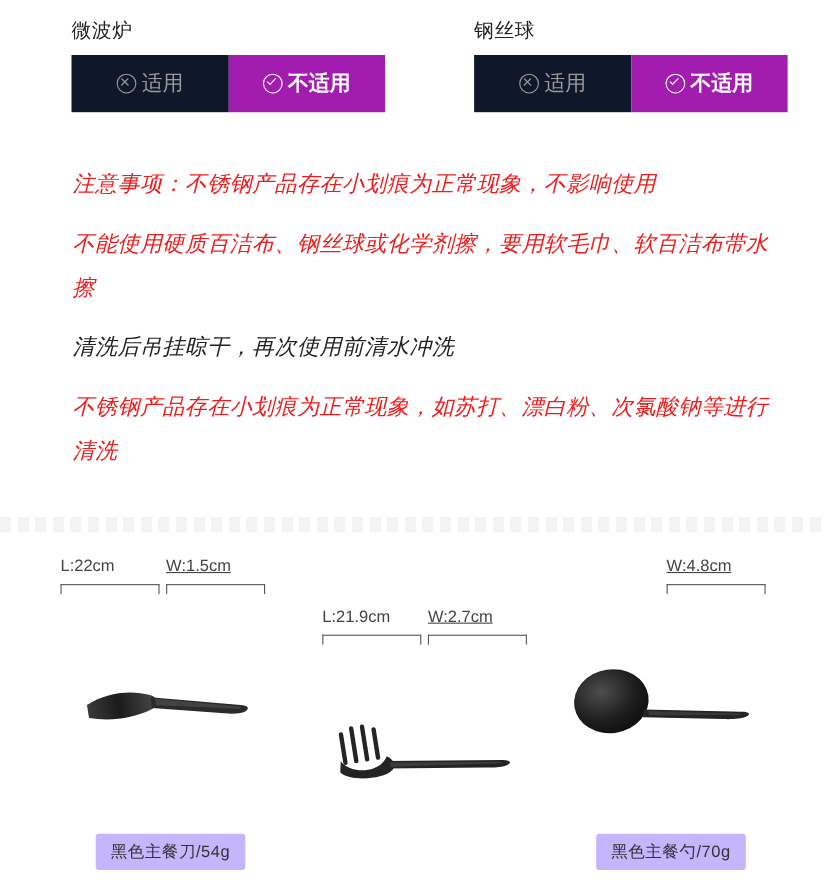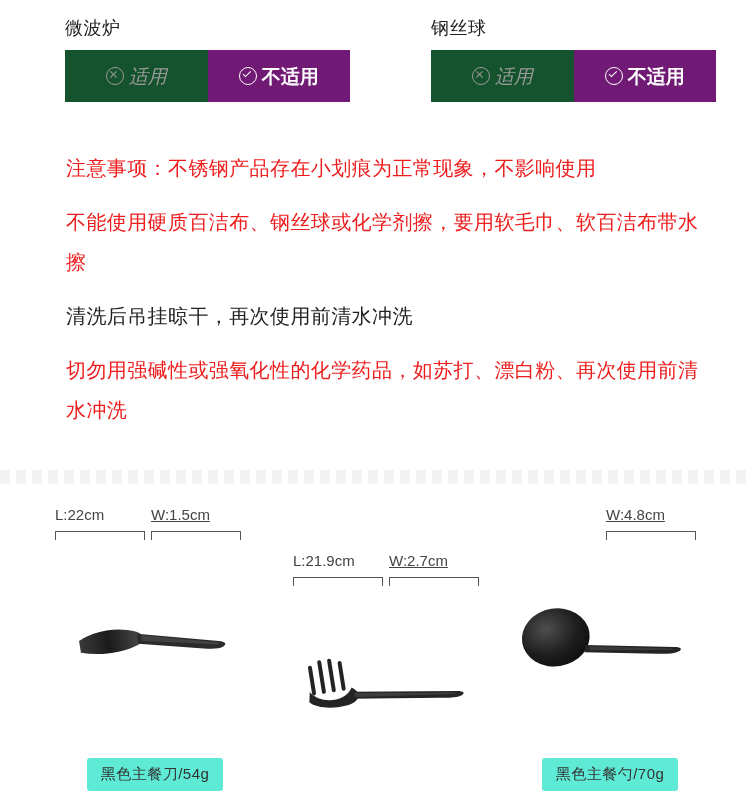--- a/index.html
+++ b/index.html
@@ -45,26 +45,25 @@
   }
   .spec-opt {
     flex: 1;
     display: flex;
     align-items: center;
     justify-content: center;
     font-size: 19px;
     box-sizing: border-box;
   }
   .spec-opt.inactive {
-    background: #14532d;
+    background: #0f172a;
     color: #9a9a9a;
-    font-style: italic;
   }
   .spec-opt.active {
-    background: #701a75;
+    background: #a21caf;
     color: #ffffff;
     font-weight: bold;
   }
   .opt-mark {
     display: inline-block;
     width: 16px;
     height: 16px;
     border-radius: 50%;
     border: 1.4px solid currentColor;
     position: relative;
@@ -95,20 +94,21 @@
     transform: rotate(-45deg);
   }
   .opt-label { line-height: 1; }
 
   
   .notes {
     position: absolute;
     top: 148px;
     left: 66px;
     width: 640px;
+    font-style: italic;
   }
   .note-line {
     font-size: 20px;
     line-height: 40px;
     margin-bottom: 14px;
     letter-spacing: 0.4px;
   }
   .note-red { color: #ee1c1c; }
   .note-black { color: #222222; }
 
@@ -177,21 +177,21 @@
   .cutlery {
     position: relative;
     height: 190px;
     width: 230px;
   }
   .cutlery svg { display: block; margin: 0 auto; }
 
   .caption {
     margin: 0 auto;
     width: fit-content;
-    background: #5eead4;
+    background: #c4b5fd;
     color: #333;
     font-size: 15px;
     padding: 7px 14px;
     border-radius: 3px;
     letter-spacing: 0.5px;
   }
   .cap-wrap {
     position: absolute;
     bottom: 14px;
     left: 0;
@@ -230,21 +230,21 @@
       </div>
     </div>
   </div>
 
 </div>
 
 <div class="notes">
   <div class="note-line note-red">注意事项：不锈钢产品存在小划痕为正常现象，不影响使用</div>
   <div class="note-line note-red">不能使用硬质百洁布、钢丝球或化学剂擦，要用软毛巾、软百洁布带水擦</div>
   <div class="note-line note-black">清洗后吊挂晾干，再次使用前清水冲洗</div>
-  <div class="note-line note-red">切勿用强碱性或强氧化性的化学药品，如苏打、漂白粉、再次使用前清水冲洗</div>
+  <div class="note-line note-red">不锈钢产品存在小划痕为正常现象，如苏打、漂白粉、次氯酸钠等进行清洗</div>
 </div>
 
 <div class="divider"></div>
 
 <div class="products">
 
   <div class="product p0">
     <div class="dims">
       <div class="dim l">
         <span class="dim-text">L:22cm</span>

